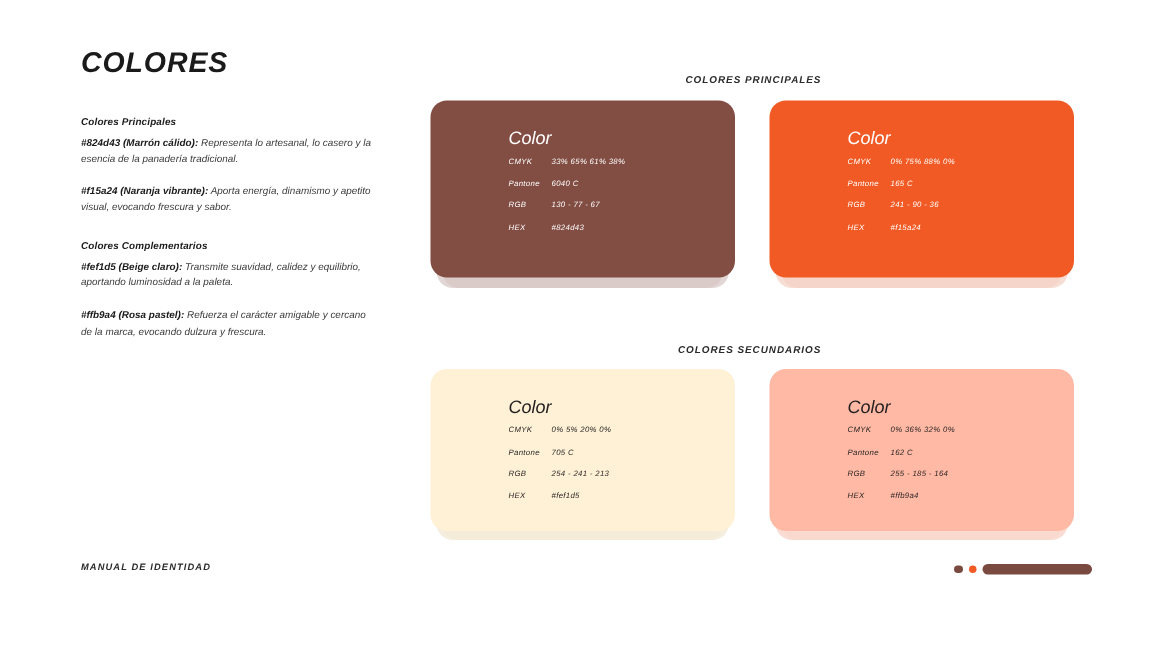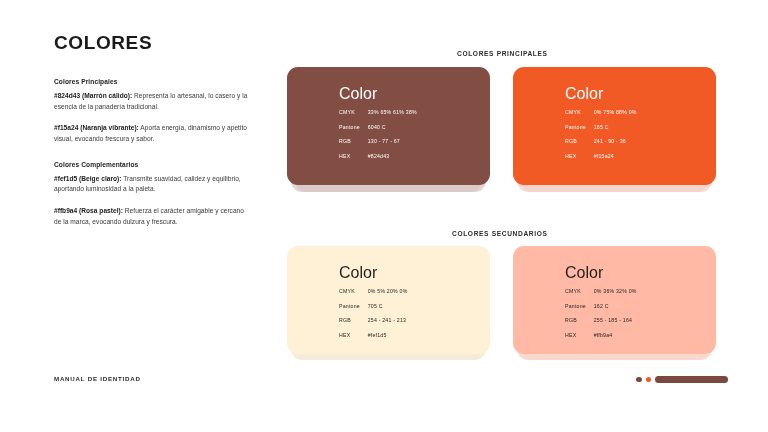--- a/index.html
+++ b/index.html
@@ -13,20 +13,21 @@
     overflow: hidden;
     font-family: "Liberation Sans", sans-serif;
     -webkit-font-smoothing: antialiased;
   }
 
   .slide {
     position: relative;
     width: 748px;
     height: 432px;
     background: #ffffff;
+    font-style: italic;
   }
 
   
   .left-col {
     position: absolute;
     left: 54px;
     top: 33px;
     width: 196px;
   }
 
@@ -86,21 +87,21 @@
     position: absolute;
     border-radius: 11px;
     box-sizing: border-box;
   }
   .card .card-inner {
     position: absolute;
     left: 52px;
     top: 19px;
   }
   .card .swatch-title {
-    font-size: 16px;
+    font-size: 12px;
     font-weight: normal;
     margin: 0 0 7px 0;
     line-height: 1;
   }
   .card .row {
     font-size: 5.2px;
     letter-spacing: 0.22px;
     margin-bottom: 8.5px;
     white-space: nowrap;
   }

